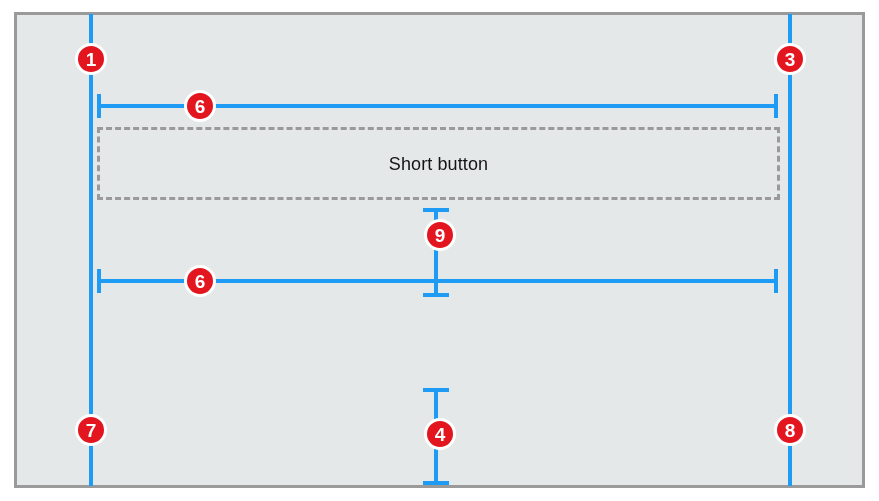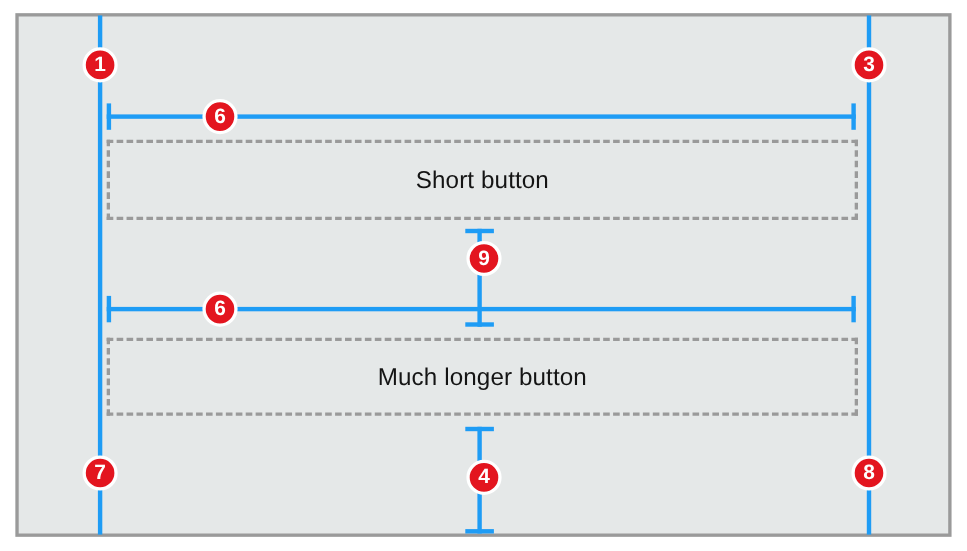--- a/index.html
+++ b/index.html
@@ -43,21 +43,21 @@
   
   .btn-outline {
     position: absolute;
     border: 3px dashed #9a9a9a;
     box-sizing: border-box;
     display: flex;
     align-items: center;
     justify-content: center;
   }
   .btn-label {
-    font-size: 22px;
+    font-size: 18px;
     color: #141414;
     line-height: 1;
     letter-spacing: 0.1px;
     white-space: nowrap;
   }
 
   
   .hdim {
     position: absolute;
     height: 4px;
@@ -125,23 +125,20 @@
   <div class="hdim" style="left:97px; top:104px; width:681px;"></div>
 
   <div class="btn-outline" style="left:97px; top:127px; width:683px; height:73px;">
     <span class="btn-label">Short button</span>
   </div>
 
   <div class="vdim" style="left:434px; top:208px; height:89px;"></div>
 
   <div class="hdim" style="left:97px; top:279px; width:681px;"></div>
 
-  <div class="btn-outline" style="left:97px; top:307px; width:683px; height:71px;">
-    <span class="btn-label">Much longer button</span>
-  </div>
 
   <div class="vdim" style="left:434px; top:388px; height:97px;"></div>
 
   <div class="badge" style="left:75px; top:43px;">
     <span>1</span>
   </div>
 
   <div class="badge" style="left:774px; top:43px;">
     <span>3</span>
   </div>

